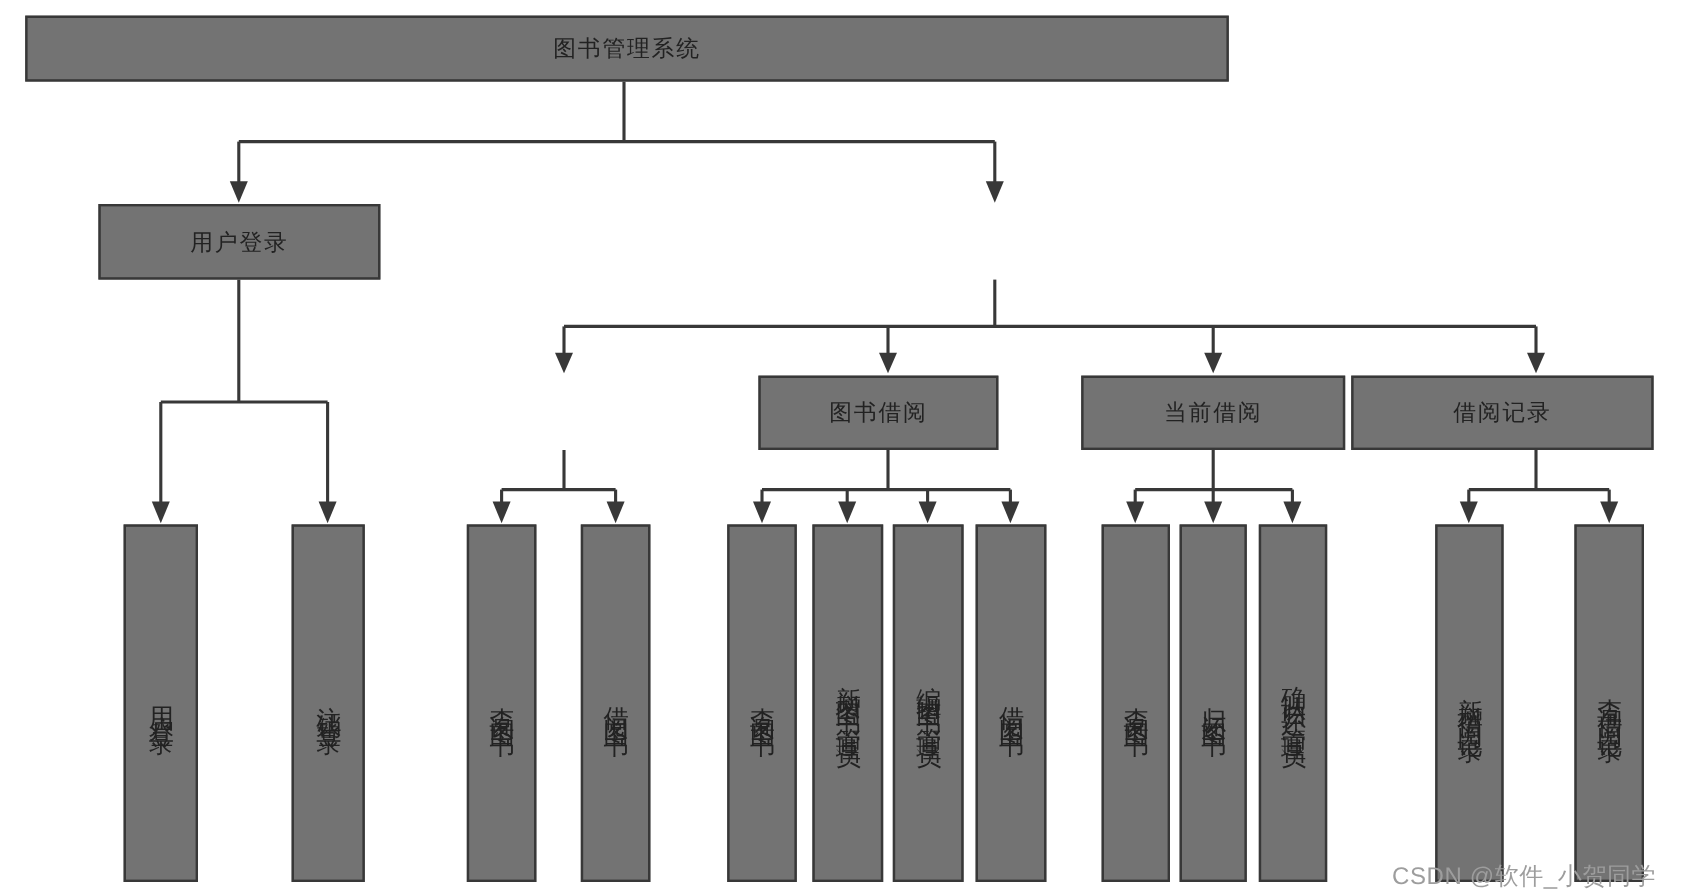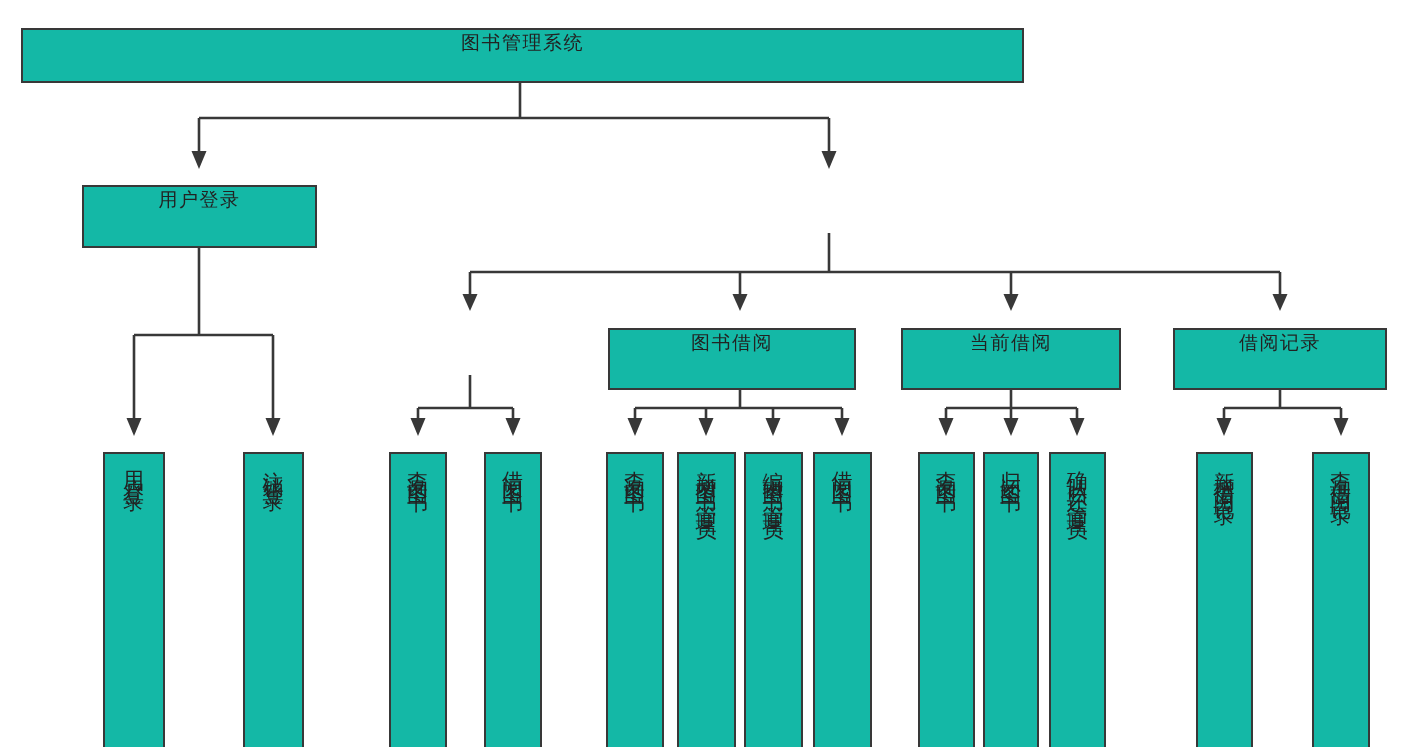--- a/index.html
+++ b/index.html
@@ -21,25 +21,25 @@
     position: absolute;
     left: 0; top: 0;
     width: 1405px; height: 747px;
   }
   .wires line { stroke: var(--line); stroke-width: 2.6; }
   .wires polygon { fill: var(--line); }
   .node {
     position: absolute;
     box-sizing: border-box;
     border: 2.5px solid var(--line);
-    background: #14b8a6;
+    background: #737373;
     display: flex;
+    align-items: center;
     justify-content: center;
     color: var(--text);
-    margin-top: 15px;
   }
   .h-node {
     font-size: 19px;
     letter-spacing: 1.5px;
     white-space: nowrap;
   }
   .v-node span {
     writing-mode: vertical-rl;
     text-orientation: mixed;
     font-size: 21px;
@@ -139,27 +139,27 @@
   </svg>
 
   <div class="node h-node" style="left:21px;top:13px;width:1003px;height:55px">
     <span>图书管理系统</span>
   </div>
 
   <div class="node h-node" style="left:82px;top:170px;width:235px;height:63px">
     <span>用户登录</span>
   </div>
 
-  <div class="node h-node" style="left:608px;top:313px;width:248px;height:62px">
+  <div class="node h-node" style="left:632px;top:313px;width:200px;height:62px">
     <span>图书借阅</span>
   </div>
   <div class="node h-node" style="left:901px;top:313px;width:220px;height:62px">
     <span>当前借阅</span>
   </div>
-  <div class="node h-node" style="left:1173px;top:313px;width:214px;height:62px">
+  <div class="node h-node" style="left:1126px;top:313px;width:252px;height:62px">
     <span>借阅记录</span>
   </div>
 
   <div class="node v-node" style="left:103px;top:437px;width:62px;height:298px">
     <span>用户登录</span>
   </div>
   <div class="node v-node" style="left:243px;top:437px;width:61px;height:298px">
     <span>注销登录</span>
   </div>
 
@@ -193,14 +193,15 @@
     <span>确认归还（管理员）</span>
   </div>
 
   <div class="node v-node" style="left:1196px;top:437px;width:57px;height:298px">
     <span>新增借阅记录</span>
   </div>
   <div class="node v-node" style="left:1312px;top:437px;width:58px;height:298px">
     <span>查询借阅记录</span>
   </div>
 
+  <div class="watermark">CSDN @软件_小贺同学</div>
 
 </div>
 
 </body></html>

